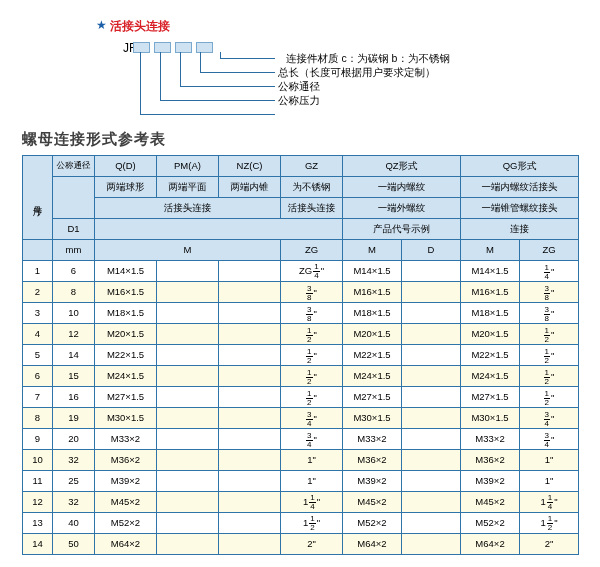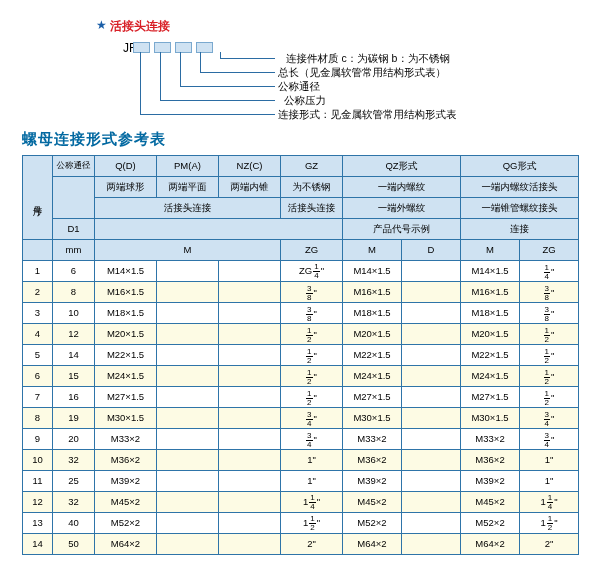--- a/index.html
+++ b/index.html
@@ -27,21 +27,21 @@
 
   
   .stub{position:absolute;background:#2b6ca3;width:1px;}
   .hline{position:absolute;background:#2b6ca3;height:1px;}
 
   .lbl{position:absolute;font-size:10.5px;color:#000;white-space:nowrap;}
 
   
   .section-title{
     position:absolute;left:22px;top:130px;
-    font-size:15px;font-weight:bold;color:#0369a1;letter-spacing:1px;
+    font-size:15px;font-weight:bold;color:#404040;letter-spacing:1px;
   }
 
   
   table.main{
     position:absolute;left:22px;top:155px;width:556px;
     border-collapse:collapse;table-layout:fixed;
     font-size:9.5px;
   }
   table.main td{
     border:1px solid #2e74a8;
@@ -85,24 +85,23 @@
   <div class="stub" style="left:180px;top:52px;height:34px;"></div>
   <div class="hline" style="left:180px;top:86px;width:95px;"></div>
 
   <div class="stub" style="left:200px;top:52px;height:20px;"></div>
   <div class="hline" style="left:200px;top:72px;width:75px;"></div>
 
   <div class="stub" style="left:220px;top:52px;height:6px;"></div>
   <div class="hline" style="left:220px;top:58px;width:55px;"></div>
 
   <span class="lbl" style="left:286px;top:52px;">连接件材质  c：为碳钢  b：为不锈钢</span>
-  <span class="lbl" style="left:278px;top:66px;">总长（见金属软管常用结构形式表）</span>
+  <span class="lbl" style="left:278px;top:66px;">总长（长度可根据用户要求定制）</span>
   <span class="lbl" style="left:278px;top:80px;">公称通径</span>
-  <span class="lbl" style="left:284px;top:94px;">公称压力</span>
-  <span class="lbl" style="left:278px;top:108px;">连接形式：见金属软管常用结构形式表</span>
+  <span class="lbl" style="left:278px;top:94px;">公称压力</span>
 </div>
 
 <div class="section-title">螺母连接形式参考表</div>
 
 <table class="main">
   <colgroup>
     <col style="width:30px">
       <col style="width:42px">
     <col style="width:62px">
       <col style="width:62px">

